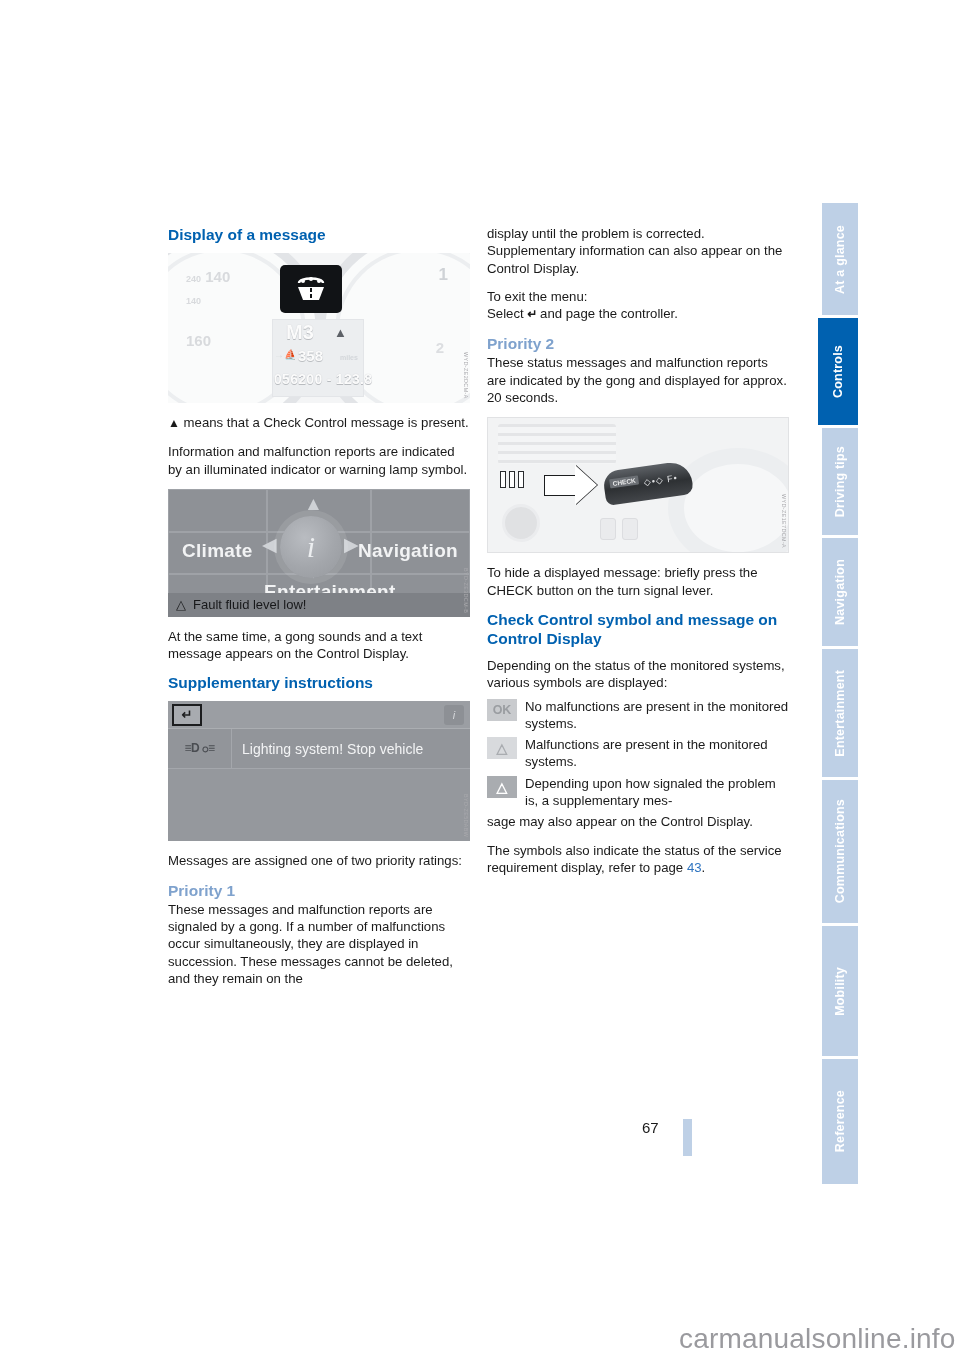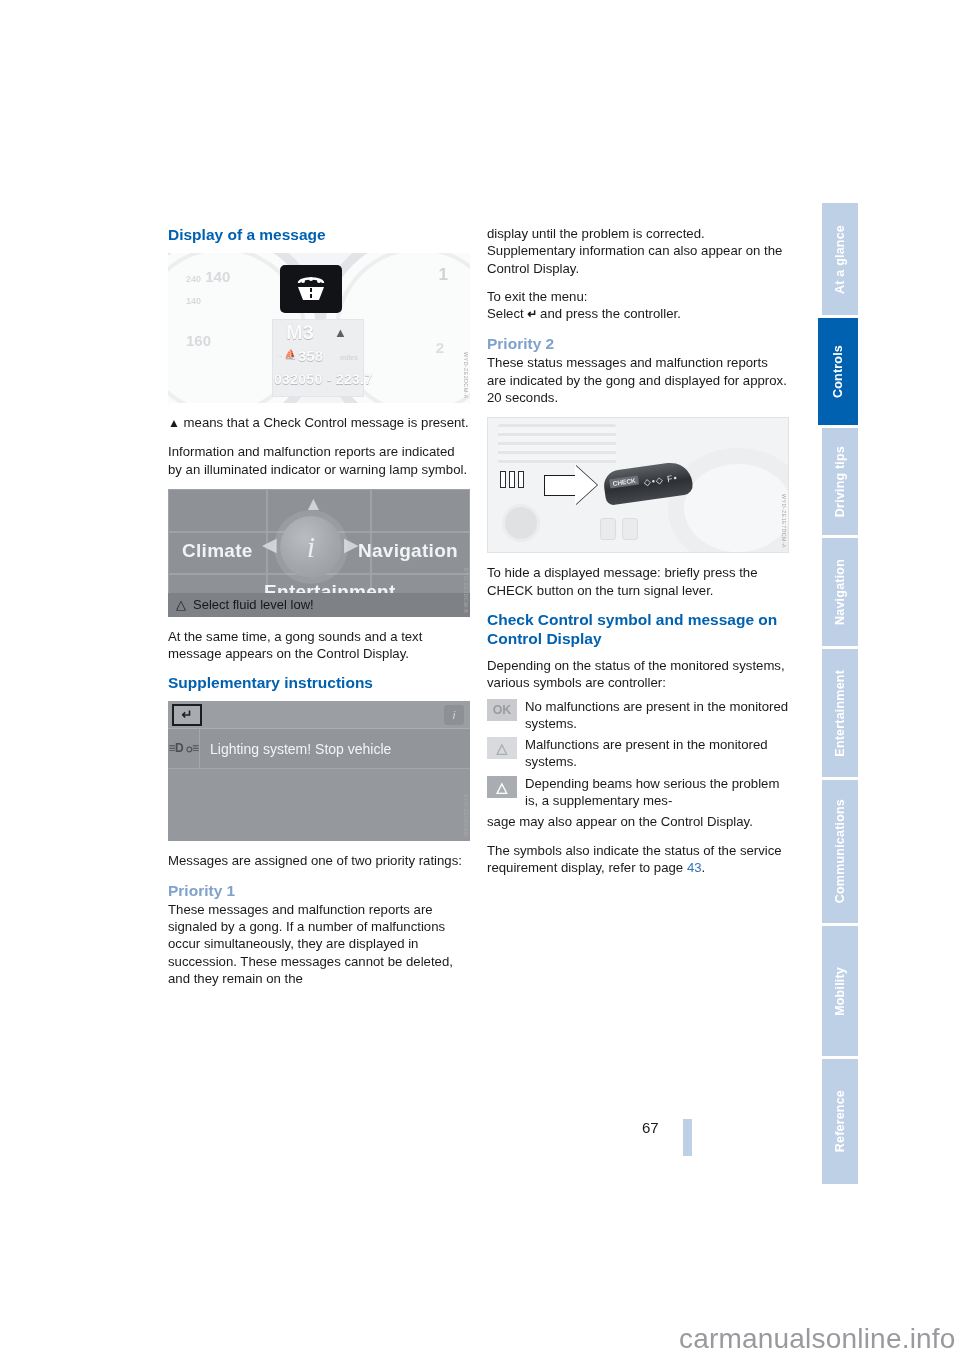--- a/index.html
+++ b/index.html
@@ -208,21 +208,21 @@
     display: flex; align-items: center; justify-content: center;
     font-size: 11px; font-style: italic;
   }
   .cd .msgrow {
     position: absolute; left: 0; right: 0; top: 28px; height: 40px;
     display: flex; align-items: center;
     border-bottom: 1px solid #a4a7ac;
     background: #92959a;
   }
   .cd .msgic {
-    width: 32px; text-align: center;
+    width: 64px; text-align: center;
     color: #4a4d52; font-size: 12px; font-weight: bold;
     letter-spacing: -0.5px;
     border-right: 1px solid #a4a7ac;
     height: 100%;
     display: flex; align-items: center; justify-content: center;
   }
   .cd .msgtxt {
     padding-left: 10px; color: #f3f4f5; font-size: 14px;
   }
   .cd .detail {
@@ -386,21 +386,21 @@
           <circle cx="25" cy="7" r="2" fill="#fff"></circle>
         </svg>
       </div>
 
       <div class="lcd"></div>
       <div class="gear">M3</div>
       <div class="warntri">▲</div>
       <div class="fuelic">→⛵</div>
       <div class="range">358</div>
       <div class="rangeu">miles</div>
-      <div class="odo">032050 - 223.7</div>
+      <div class="odo">056200 - 123.8</div>
 
       <div class="fig-code">WYD-ZE2DCM-A</div>
     </div>
 
     <p class="body">
       <span class="warn-inline">▲</span>
       <span>means that a Check Control message is present.</span>
     </p>
 
     <p class="body">Information and malfunction reports are indicated by an illuminated indicator or warning lamp symbol.</p>
@@ -420,21 +420,21 @@
       <div class="arrow a-up">▲</div>
       <div class="arrow a-dn">▼</div>
       <div class="arrow a-lf">◀</div>
       <div class="arrow a-rt">▶</div>
       <div class="hub">i</div>
       <div class="lbl climate">Climate</div>
       <div class="lbl nav">Navigation</div>
       <div class="lbl ent">Entertainment</div>
       <div class="statusbar">
         <span>△</span>
-        <span>Select fluid level low!</span>
+        <span>Fault fluid level low!</span>
       </div>
       <div class="fig-code">BYD-ZE3DCM-B</div>
     </div>
 
     <p class="body">At the same time, a gong sounds and a text message appears on the Control Display.</p>
 
     <h2 class="sec">Supplementary instructions</h2>
 
     <div class="fig cd">
       <div class="topbar">
@@ -455,21 +455,21 @@
   </div>
 
   <div class="col col-right">
 
     <p class="body">display until the problem is corrected. Supplementary information can also appear on the Control Display.</p>
 
     <p class="body">
       <span>To exit the menu:</span><br>
       <span>Select</span>
       <span class="back-inline">↵</span>
-      <span>and press the controller.</span>
+      <span>and page the controller.</span>
     </p>
 
     <h3 class="sub">Priority 2</h3>
     <p class="body">These status messages and malfunction reports are indicated by the gong and displayed for approx. 20 seconds.</p>
 
     <div class="fig lever">
       <div class="vent"></div>
       <div class="wheel"></div>
       <div class="knob"></div>
       <div class="btns">
@@ -488,34 +488,34 @@
       <div class="arrow">
         <span class="shaft"></span>
         <span class="head"></span>
       </div>
       <div class="fig-code">WYD-ZE1E7DCM-A</div>
     </div>
 
     <p class="body">To hide a displayed message: briefly press the CHECK button on the turn signal lever.</p>
 
     <h2 class="sec">Check Control symbol and message on Control Display</h2>
-    <p class="body tight">Depending on the status of the monitored systems, various symbols are controller:</p>
+    <p class="body tight">Depending on the status of the monitored systems, various symbols are displayed:</p>
     <div class="gap-sm"></div>
 
     <div class="symrow">
       <div class="symbox ok">OK</div>
       <div class="symtext">No malfunctions are present in the monitored systems.</div>
     </div>
     <div class="symrow">
       <div class="symbox tri-light">△</div>
       <div class="symtext">Malfunctions are present in the monitored systems.</div>
     </div>
     <div class="symrow">
       <div class="symbox tri-dark">△</div>
-      <div class="symtext">Depending beams how serious the problem is, a supplementary mes-</div>
+      <div class="symtext">Depending upon how signaled the problem is, a supplementary mes-</div>
     </div>
 
     <p class="body">sage may also appear on the Control Display.</p>
 
     <p class="body">
       <span>The symbols also indicate the status of the service requirement display, refer to page</span>
       <span class="pglink">43</span><span>.</span>
     </p>
   </div>
 

